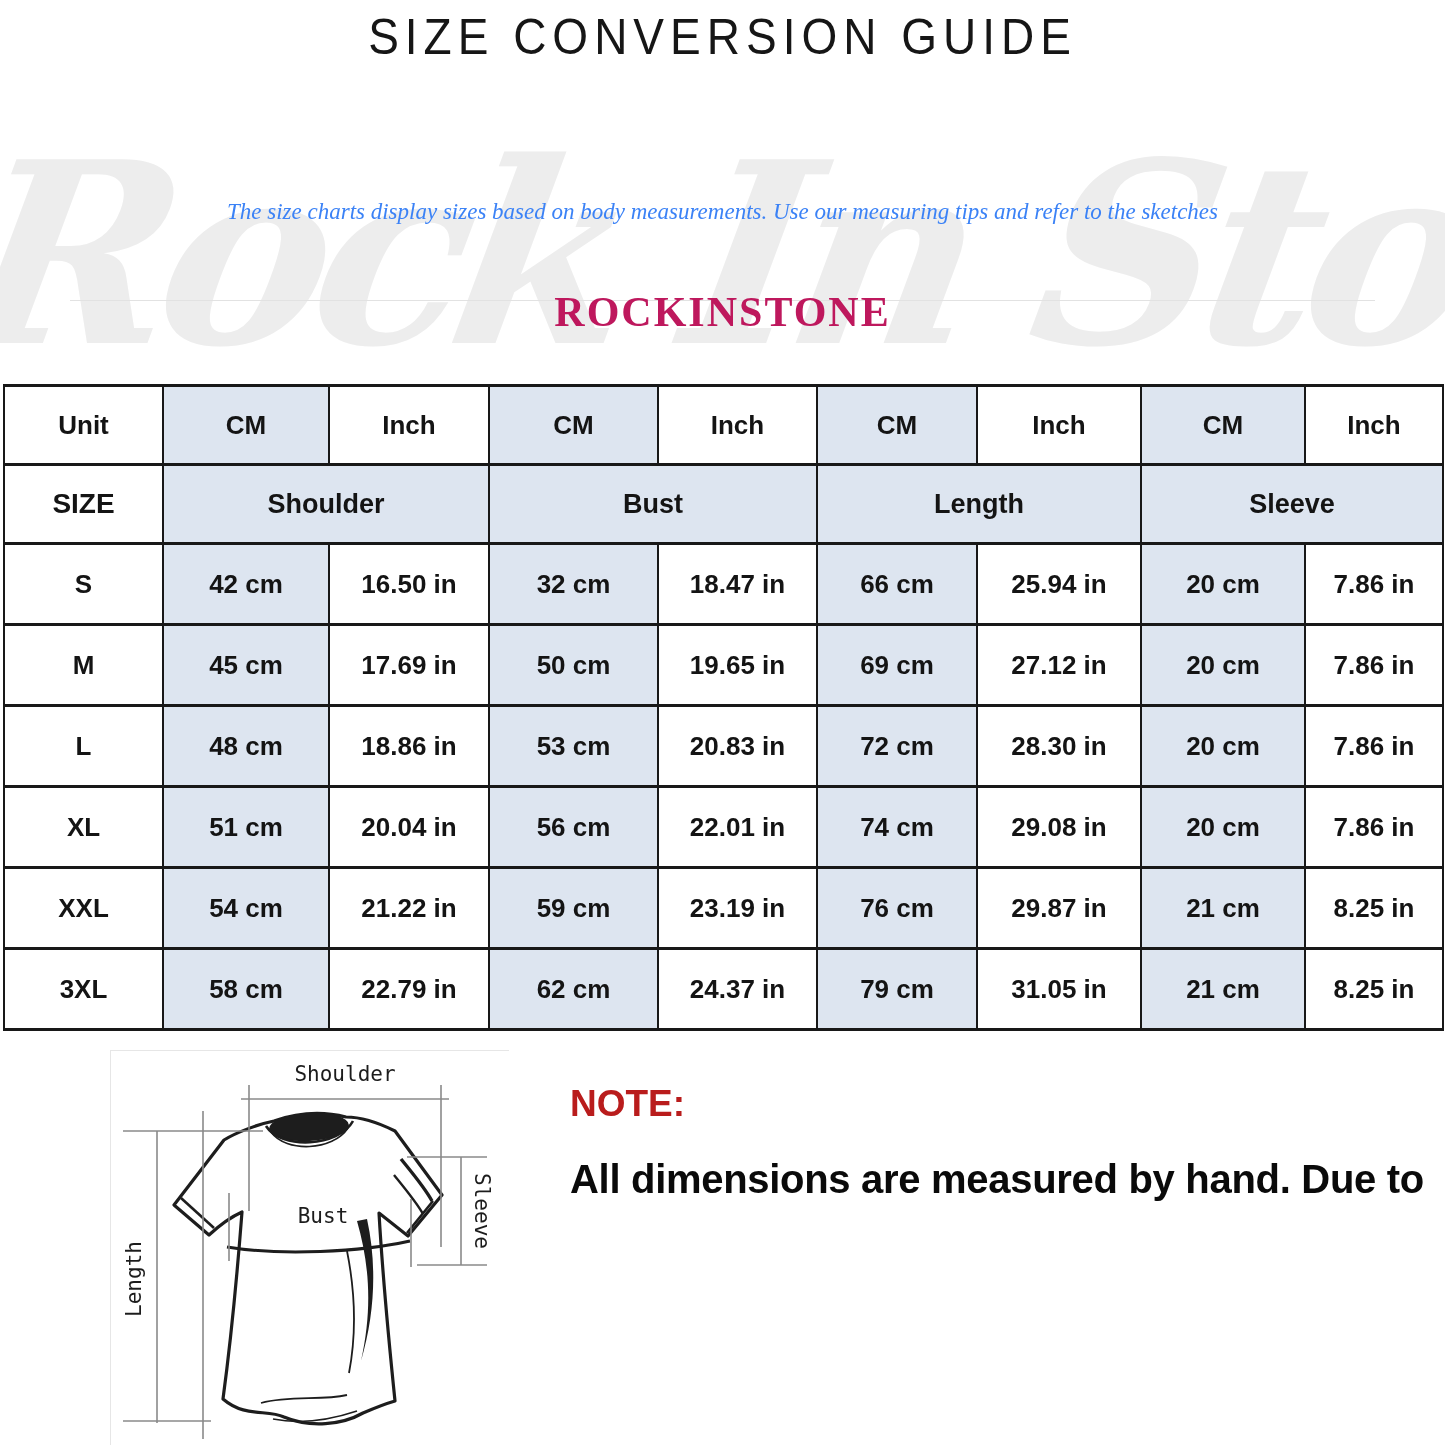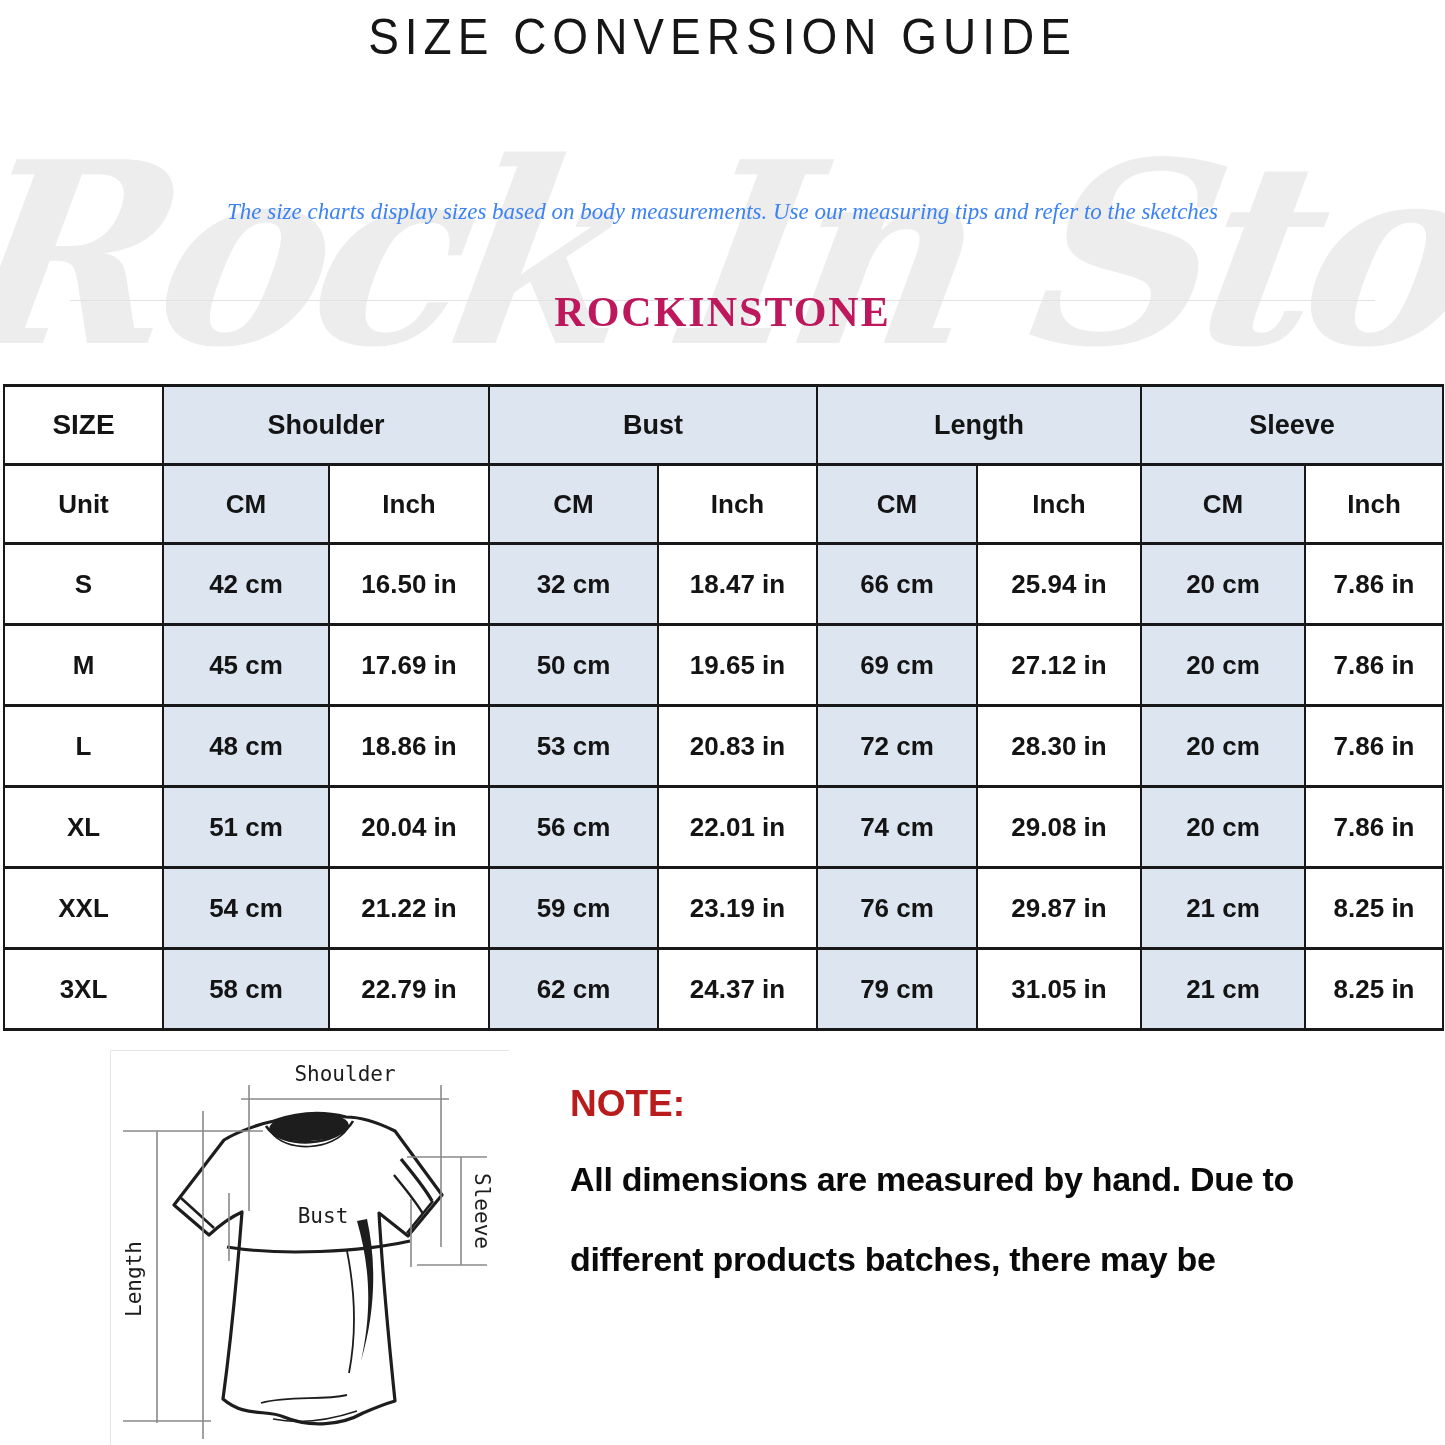--- a/index.html
+++ b/index.html
@@ -32,21 +32,21 @@
   #size-table .grp{font-size:27px;}
   #size-table .hrow{height:79px;}
   #size-table .drow{height:81px;}
   #size-table .blue{background:#dde5f0;}
   #size-table .white{background:#ffffff;}
   
   #diagram{position:absolute;top:1050px;left:110px;width:398px;height:395px;z-index:2;
     background:#ffffff;border-top:1px solid #e6e6e6;border-left:1px solid #e6e6e6;}
   #note{position:absolute;top:1083px;left:570px;width:810px;z-index:2;}
   #note-heading{font-size:37px;font-weight:bold;color:#b91c1c;letter-spacing:0;}
-  .note-line{font-size:34px;font-weight:bold;color:#0a0a0a;line-height:80px;
+  .note-line{font-size:40px;font-weight:bold;color:#0a0a0a;line-height:80px;
     letter-spacing:-0.3px;white-space:nowrap;}
   #note-lines{margin-top:14px;}
   svg text{font-family:"DejaVu Sans Mono",monospace;font-size:21px;fill:#1c1c1c;}
 </style>
 </head>
 <body>
 
 <div id="page">
 
   <div id="watermark">Rock In Stone</div>
@@ -68,36 +68,36 @@
         <col style="width:160px">
       <col style="width:169px">
         <col style="width:159px">
         <col style="width:160px">
       <col style="width:164px">
         <col style="width:164px">
         <col style="width:138px">
     </colgroup>
     <tbody>
       <tr class="hrow">
+        <td class="white">Unit</td>
+        <td class="blue">CM</td>
+        <td class="white">Inch</td>
+        <td class="blue">CM</td>
+        <td class="white">Inch</td>
+        <td class="blue">CM</td>
+        <td class="white">Inch</td>
+        <td class="blue">CM</td>
+        <td class="white">Inch</td>
+      </tr>
+      <tr class="hrow">
         <td class="white" style="font-size:28px">SIZE</td>
         <td class="blue grp" colspan="2">Shoulder</td>
         <td class="blue grp" colspan="2">Bust</td>
         <td class="blue grp" colspan="2">Length</td>
         <td class="blue grp" colspan="2">Sleeve</td>
-      </tr>
-      <tr class="hrow">
-        <td class="white">Unit</td>
-        <td class="blue">CM</td>
-        <td class="white">Inch</td>
-        <td class="blue">CM</td>
-        <td class="white">Inch</td>
-        <td class="blue">CM</td>
-        <td class="white">Inch</td>
-        <td class="blue">CM</td>
-        <td class="white">Inch</td>
       </tr>
       <tr class="drow">
         <td class="white">S</td>
         <td class="blue">42 cm</td>
         <td class="white">16.50 in</td>
         <td class="blue">32 cm</td>
         <td class="white">18.47 in</td>
         <td class="blue">66 cm</td>
         <td class="white">25.94 in</td>
         <td class="blue">20 cm</td>
@@ -211,17 +211,16 @@
       <text x="212" y="172" text-anchor="middle">Bust</text>
       <text x="30" y="228" text-anchor="middle" transform="rotate(-90 30 228)">Length</text>
       <text x="364" y="160" text-anchor="middle" transform="rotate(90 364 160)">Sleeve</text>
     </svg>
   </div>
 
   <div id="note">
     <div id="note-heading">NOTE:</div>
     <div id="note-lines">
       <div class="note-line">All dimensions are measured by hand. Due to</div>
-      <div class="note-line">different products batches, there may be</div>
     </div>
   </div>
 
 </div>
 
 </body></html>

